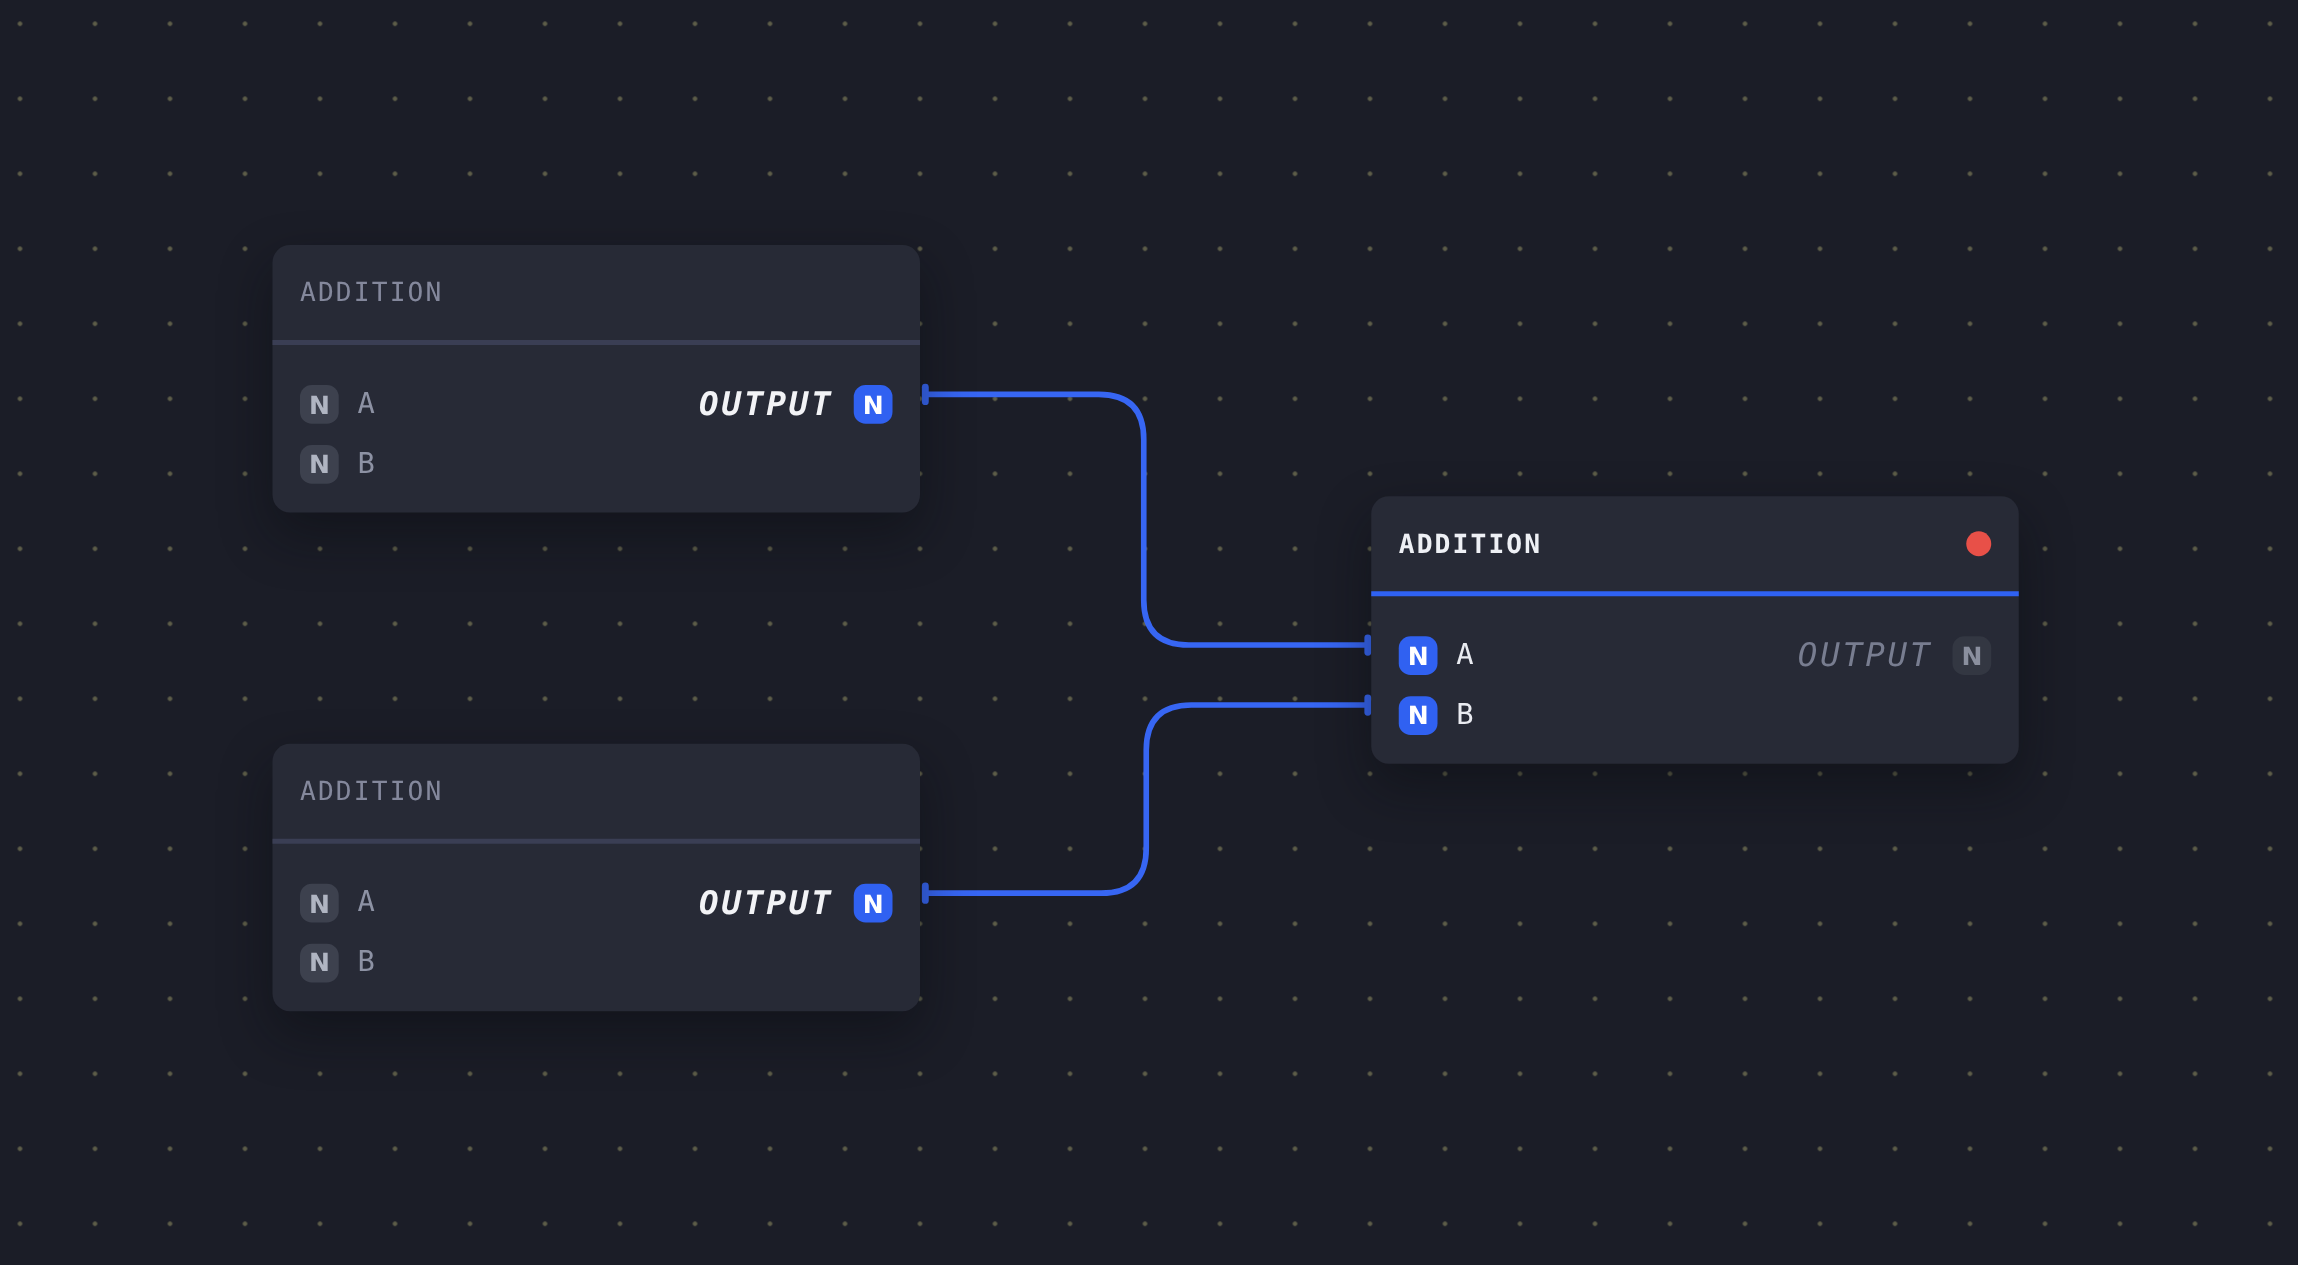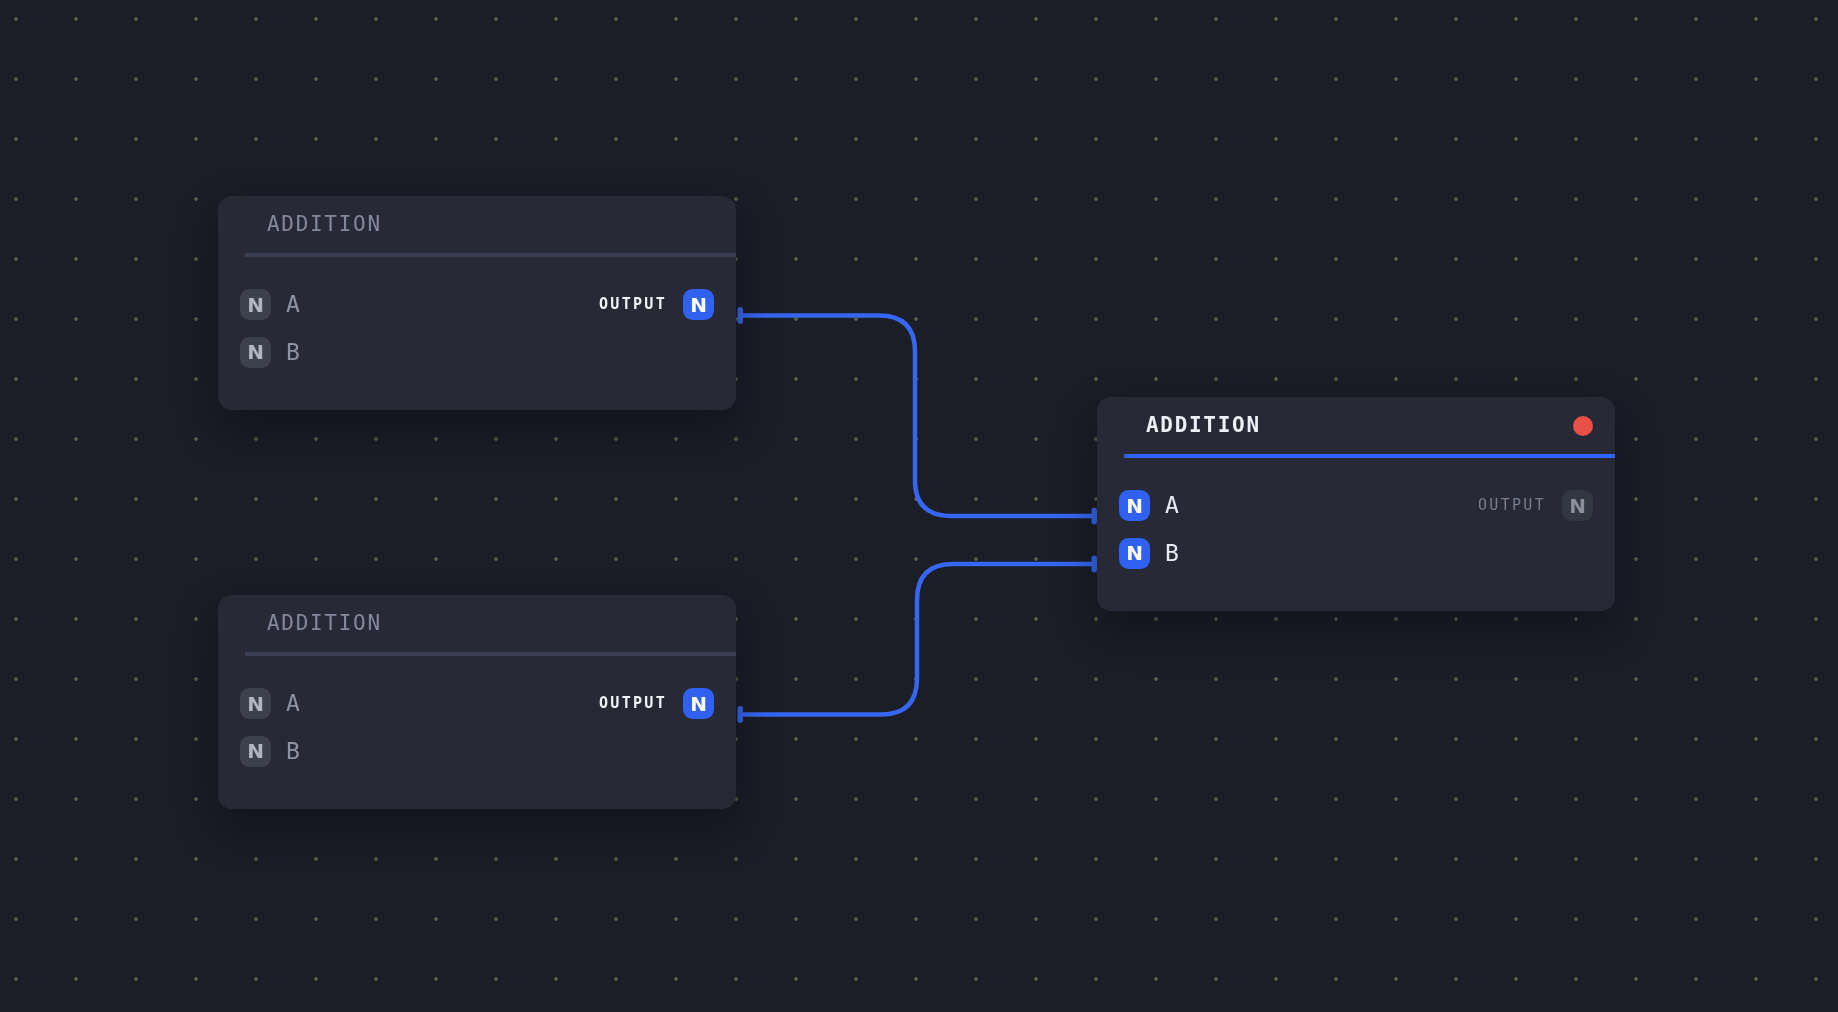--- a/index.html
+++ b/index.html
@@ -31,22 +31,22 @@
   svg.wires{position:absolute;left:0;top:0;width:1838px;height:1012px;}
   .wire{stroke:var(--wire-blue);stroke-width:4.5;fill:none;stroke-linecap:round;}
   .stub{fill:var(--wire-blue);}
   .node{
     position:absolute;width:518px;height:214px;border-radius:14px;
     background:var(--node-bg);
     box-shadow:0 18px 42px rgba(8,10,16,.45);
     z-index:2;
   }
   .hdr{
-    height:61px;display:flex;align-items:center;justify-content:space-between;
-    padding:0 22px;border-bottom:4px solid var(--divider);margin-left:27px;
+    height:80px;display:flex;align-items:center;justify-content:space-between;
+    padding:0 22px;border-bottom:4px solid var(--divider);
   }
   .node--selected .hdr{border-bottom-color:var(--selected-divider);}
   .ttl{
     font-size:21px;letter-spacing:1.7px;color:var(--title-dim);line-height:1;
   }
   .node--selected .ttl{color:var(--title-bright);font-weight:700;}
   .statusdot{width:20px;height:20px;border-radius:50%;background:var(--status-red);}
   .body{padding:32px 22px 0;}
   .row{display:flex;align-items:center;height:31px;}
   .row + .row{margin-top:16.5px;}
@@ -56,21 +56,21 @@
     font-family:"DejaVu Sans","Liberation Sans",sans-serif;
     font-size:20px;font-weight:700;line-height:1;
   }
   .pin--gray{background:var(--badge-gray-bg);color:var(--badge-gray-fg);}
   .pin--blue{background:var(--badge-blue);color:#ffffff;}
   .pin--graydim{background:#333742;color:#8a8f9e;}
   .lbl{margin-left:15px;font-size:23px;line-height:1;}
   .lbl--dim{color:var(--label-dim);}
   .lbl--bright{color:var(--label-bright);}
   .spacer{flex:1 1 auto;}
-  .outlbl{margin-right:16px;font-size:15px;letter-spacing:2.3px;line-height:1;}
+  .outlbl{margin-right:16px;font-size:26px;letter-spacing:2.3px;line-height:1;font-style:italic;}
   .outlbl--bright{color:var(--output-bright);font-weight:700;}
   .outlbl--dim{color:var(--output-dim);}
 </style>
 </head>
 <body>
 
 <div class="canvas">
 
   <svg class="wires" viewBox="0 0 1838 1012">
     <path class="wire" d="M 740 315.5 H 879 Q 915 315.5 915 351.5 V 480 Q 915 516 951 516 H 1094"></path>

